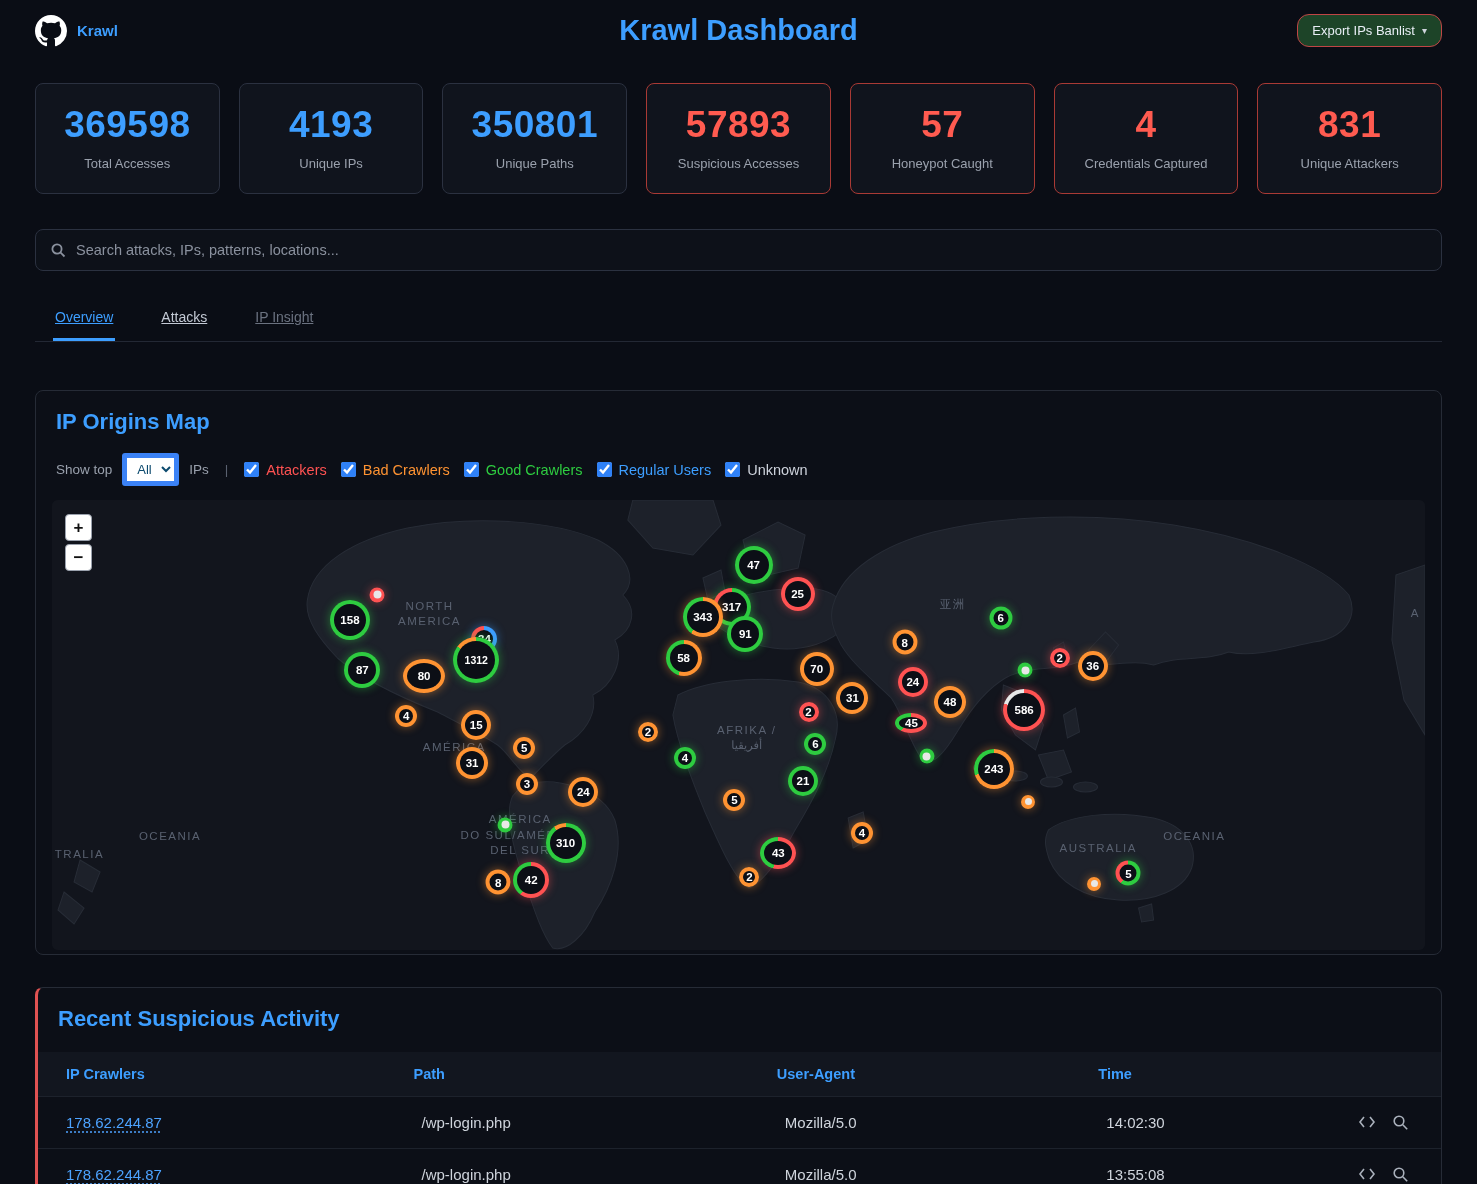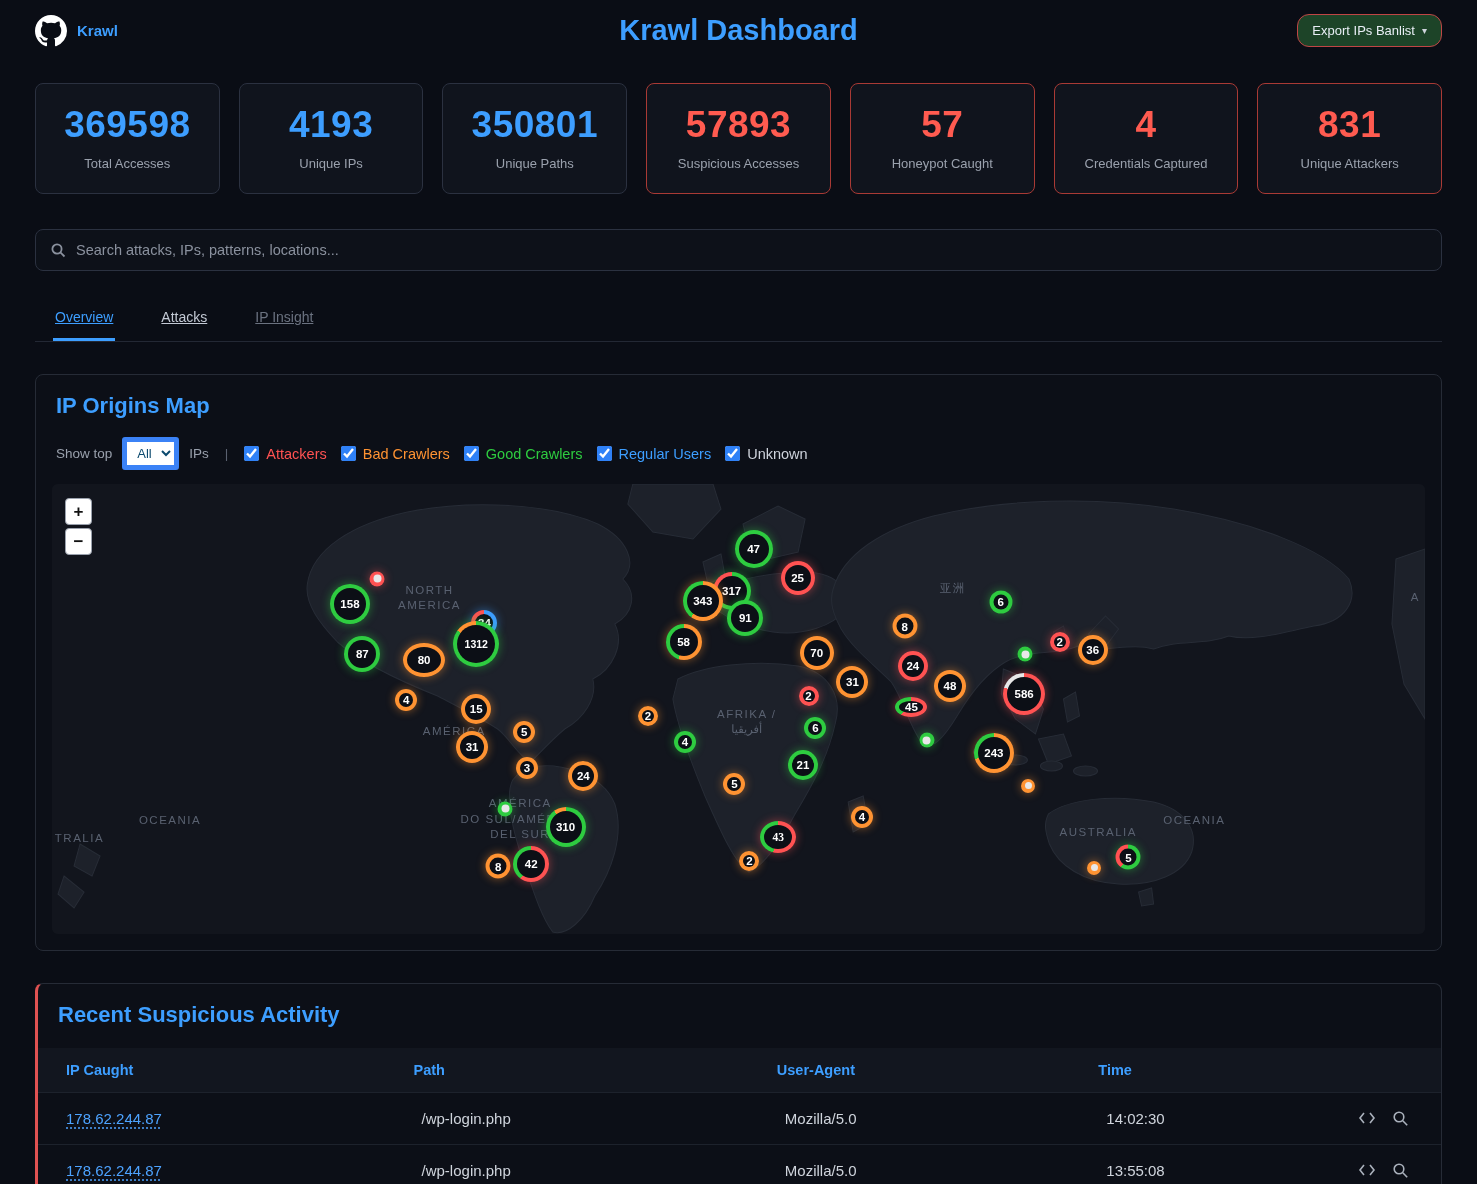--- a/index.html
+++ b/index.html
@@ -31,21 +31,21 @@
   .search-input { flex:1; background:transparent; border:none; outline:none; color:#cfd4dc; font-size:14.5px; font-family:inherit; }
   .search-input::placeholder { color:#8a919e; }
 
   
   .tabs { display:flex; gap:44px; margin-top:26px; border-bottom:1px solid #232834; padding:0 18px; }
   .tab { font-size:14px; padding:12px 2px 13px 2px; text-decoration:underline; cursor:pointer; color:#c3c9d4; }
   .tab.active { color:#3d9eff; border-bottom:3px solid #3d9eff; }
   .tab.dim { color:#6b7280; }
 
   
-  .panel { background:#0c0f17; border:1px solid #262b36; border-radius:8px; margin-top:32px; padding:18px 16px 16px 16px; }
+  .panel { background:#0c0f17; border:1px solid #262b36; border-radius:8px; margin-top:48px; padding:18px 16px 4px 16px; }
   .panel-title { color:#3d9eff; font-size:22px; font-weight:bold; padding-left:4px; }
 
   
   .map-controls { display:flex; align-items:center; gap:10px; margin:18px 0 14px 4px; font-size:13.5px; color:#9aa1ad; flex-wrap:wrap; }
   .topn-select { background:#ffffff; color:#0c4a6e; border:5px solid #3b82f6; border-radius:3px; font-size:13px; padding:3px 6px; font-family:inherit; }
   .legend-sep { color:#5a6170; margin:0 6px; }
   .legend-item { display:flex; align-items:center; gap:7px; font-size:14.5px; cursor:pointer; margin-right:14px; }
   .legend-item input { width:15px; height:15px; accent-color:#2f81f7; cursor:pointer; }
 
   
@@ -314,21 +314,21 @@
       </div>
         <div class="marker" style="left: 46.1%; top: 57.3%; height: 22px; width: 22px; background: conic-gradient(rgb(46, 204, 64) 0%, rgb(46, 204, 64) 100%); box-shadow: rgba(46, 204, 64, 0.4) 0px 0px 9px 1px;">
         <span class="marker-inner">4</span>
       </div>
         <div class="marker" style="left: 49.7%; top: 66.7%; height: 22px; width: 22px; background: conic-gradient(rgb(255, 147, 50) 0%, rgb(255, 147, 50) 100%); box-shadow: rgba(255, 147, 50, 0.4) 0px 0px 9px 1px;">
         <span class="marker-inner">5</span>
       </div>
         <div class="marker" style="left: 50.8%; top: 83.8%; height: 20px; width: 20px; background: conic-gradient(rgb(255, 147, 50) 0%, rgb(255, 147, 50) 100%); box-shadow: rgba(255, 147, 50, 0.4) 0px 0px 9px 1px;">
         <span class="marker-inner">2</span>
       </div>
-        <div class="marker" style="left: 52.9%; top: 78.4%; height: 32px; width: 36px; background: conic-gradient(rgb(255, 82, 82) 0%, rgb(255, 82, 82) 55%, rgb(46, 204, 64) 55%, rgb(46, 204, 64) 100%); box-shadow: rgba(255, 82, 82, 0.4) 0px 0px 9px 1px; font-family: Liberation Serif, serif;">
+        <div class="marker" style="left: 52.9%; top: 78.4%; height: 32px; width: 36px; background: conic-gradient(rgb(255, 82, 82) 0%, rgb(255, 82, 82) 55%, rgb(46, 204, 64) 55%, rgb(46, 204, 64) 100%); box-shadow: rgba(255, 82, 82, 0.4) 0px 0px 9px 1px;">
         <span class="marker-inner">43</span>
       </div>
         <div class="marker" style="left: 54.7%; top: 62.4%; height: 30px; width: 30px; background: conic-gradient(rgb(46, 204, 64) 0%, rgb(46, 204, 64) 100%); box-shadow: rgba(46, 204, 64, 0.4) 0px 0px 9px 1px;">
         <span class="marker-inner">21</span>
       </div>
         <div class="marker" style="left: 55.6%; top: 54.2%; height: 22px; width: 22px; background: conic-gradient(rgb(46, 204, 64) 0%, rgb(46, 204, 64) 100%); box-shadow: rgba(46, 204, 64, 0.4) 0px 0px 9px 1px;">
         <span class="marker-inner">6</span>
       </div>
         <div class="marker" style="left: 55.1%; top: 47.1%; height: 20px; width: 20px; background: conic-gradient(rgb(255, 82, 82) 0%, rgb(255, 82, 82) 100%); box-shadow: rgba(255, 82, 82, 0.4) 0px 0px 9px 1px;">
         <span class="marker-inner">2</span>
@@ -386,21 +386,21 @@
       </div>
       </div>
 
   </section>
 
   <section class="panel activity-panel">
     <h2 class="panel-title">Recent Suspicious Activity</h2>
     <table class="activity-table">
       <thead>
         <tr>
-            <th class="col-ip">IP Caught</th>
+            <th class="col-ip">IP Crawlers</th>
             <th class="col-path">Path</th>
             <th class="col-ua">User-Agent</th>
             <th class="col-time">Time</th>
             <th class="col-actions"></th>
           </tr>
       </thead>
       <tbody>
           <tr>
       <td><span class="ip-link">178.62.244.87</span></td>
       <td class="cell-path">/wp-login.php</td>

